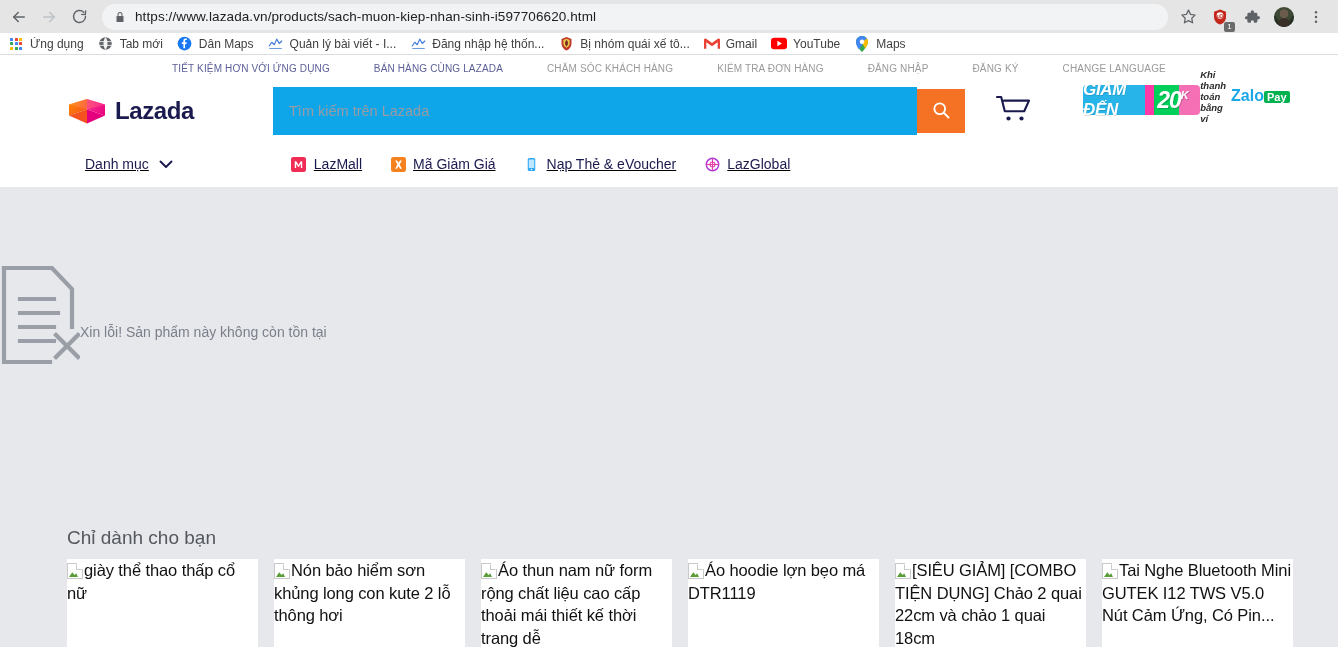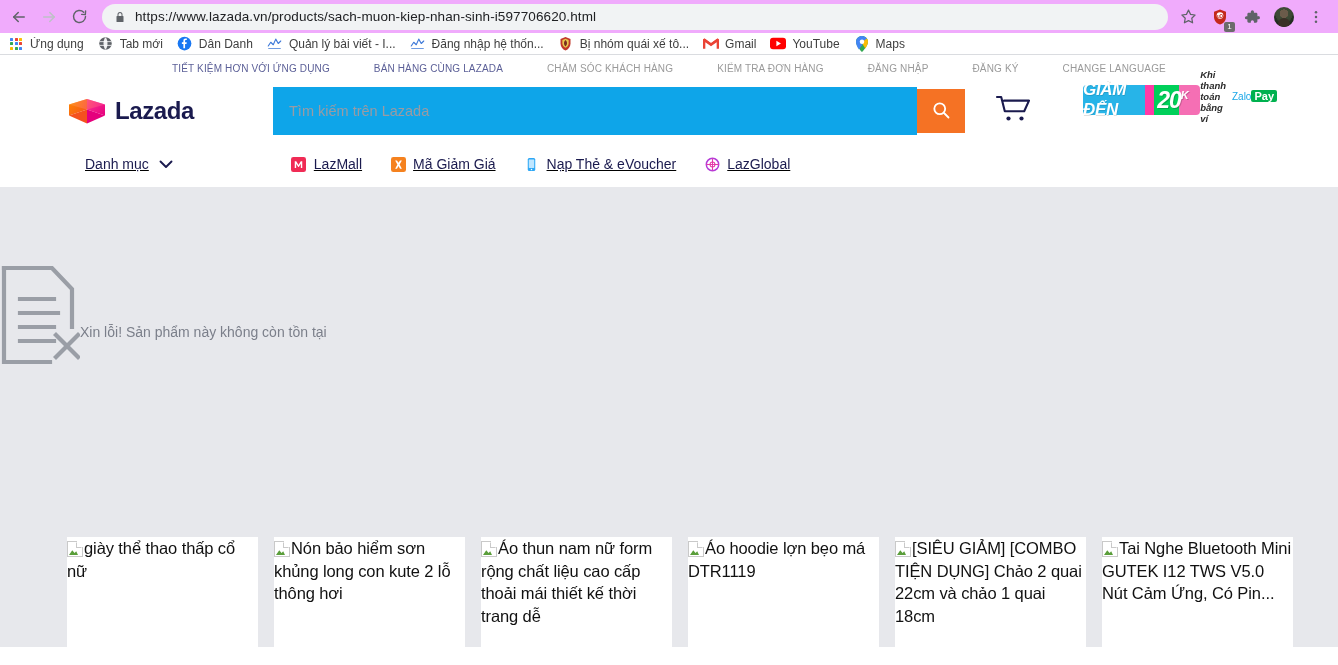--- a/index.html
+++ b/index.html
@@ -11,21 +11,21 @@
   }
 
   
   #browser-chrome { background:#ffffff; }
 
   #url-bar-row {
     height: 33px;
     display: flex;
     align-items: center;
     padding: 0 8px 0 4px;
-    background: #f0abfc;
+    background: #e5e5e5;
   }
   .nav-btn {
     width: 30px; height: 30px;
     display: flex; align-items: center; justify-content: center;
     color: #5f6368;
     flex: 0 0 auto;
   }
   .nav-btn.disabled { color: #bdc1c6; }
   .nav-btn svg { display:block; }
 
@@ -175,21 +175,21 @@
     background: linear-gradient(90deg,#ff3aa6 0 16%, #00d05a 16% 62%, #f56fb4 62% 100%);
     display:flex; align-items:center; justify-content:center;
   }
   #promo-20 { color:#fff; font-weight:700; font-style:italic; font-size:23px; letter-spacing:-1px;
               text-shadow: 1px 1px 0 rgba(0,0,0,.18); position:relative; z-index:2; }
   #promo-k { font-size:11px; vertical-align:super; font-weight:700; }
   #promo-bottom {
     display:flex; align-items:center; justify-content:center; gap:5px;
     height:22px; font-size:9.5px; font-style:italic; font-weight:700; color:#2b2b2b;
   }
-  .zalo-z { color:#1aa7e8; font-weight:400; font-size:10px; font-style:normal;}
+  .zalo-z { color:#1aa7e8; font-weight:700; font-size:16px; font-style:normal;}
   .zalo-pay { background:#00b14f; color:#fff; font-weight:700; font-size:11px;
               padding:0 3px; border-radius:2px; font-style:normal;}
 
   #cat-nav {
     height: 46px; display:flex; align-items:center;
     padding-left: 85px; background:#ffffff;
     font-size: 14px;
     text-decoration: underline;
   }
   #cat-dropdown { display:flex; align-items:center; color:#1a1a4e; font-weight:400;
@@ -351,21 +351,21 @@
       <span class="bm-label">Tab mới</span>
     </div>
 
     <div class="bm">
       <span class="bm-ico">
         <svg width="15" height="15" viewBox="0 0 24 24">
             <circle cx="12" cy="12" r="11" fill="#1877f2"></circle>
             <path d="M15.2 12.6l.4-2.8h-2.7V8c0-.8.4-1.5 1.6-1.5h1.2V4.1S14.6 4 13.6 4c-2.1 0-3.4 1.3-3.4 3.6v2.2H7.8v2.8h2.4v6.8h2.7v-6.8z" fill="#fff"></path>
           </svg>
       </span>
-      <span class="bm-label">Dân Danh</span>
+      <span class="bm-label">Dân Maps</span>
     </div>
 
     <div class="bm">
       <span class="bm-ico">
         <svg width="15" height="15" viewBox="0 0 24 24" fill="none" stroke="#3c78d8" stroke-width="1.8">
             <path d="M2 16l4-6 4 4 4-9 4 7 4-4" stroke-linecap="round" stroke-linejoin="round"></path>
             <path d="M2 20h20" stroke-width="1.2"></path>
           </svg>
       </span>
       <span class="bm-label">Quản lý bài viết - I...</span>
@@ -570,20 +570,21 @@
           <line x1="20" y1="62" x2="54" y2="62"></line>
           <line x1="20" y1="76" x2="54" y2="76"></line>
           <line x1="56" y1="70" x2="78" y2="92"></line>
           <line x1="78" y1="70" x2="56" y2="92"></line>
         </svg>
       </span>
       <div id="error-text">Xin lỗi! Sản phẩm này không còn tồn tại</div>
     </div>
 
     <div id="rec-section">
+      <div id="rec-title">Chỉ dành cho bạn</div>
 
       <div id="rec-grid">
 
         <div class="rec-card">
           <div class="rec-alt"><span class="broken-img"><span class="broken-fold"></span></span><span>giày thể thao thấp cổ nữ</span></div>
         </div>
 
         <div class="rec-card">
           <div class="rec-alt"><span class="broken-img"><span class="broken-fold"></span></span><span>Nón bảo hiểm sơn khủng long con kute 2 lỗ thông hơi</span></div>
         </div>

